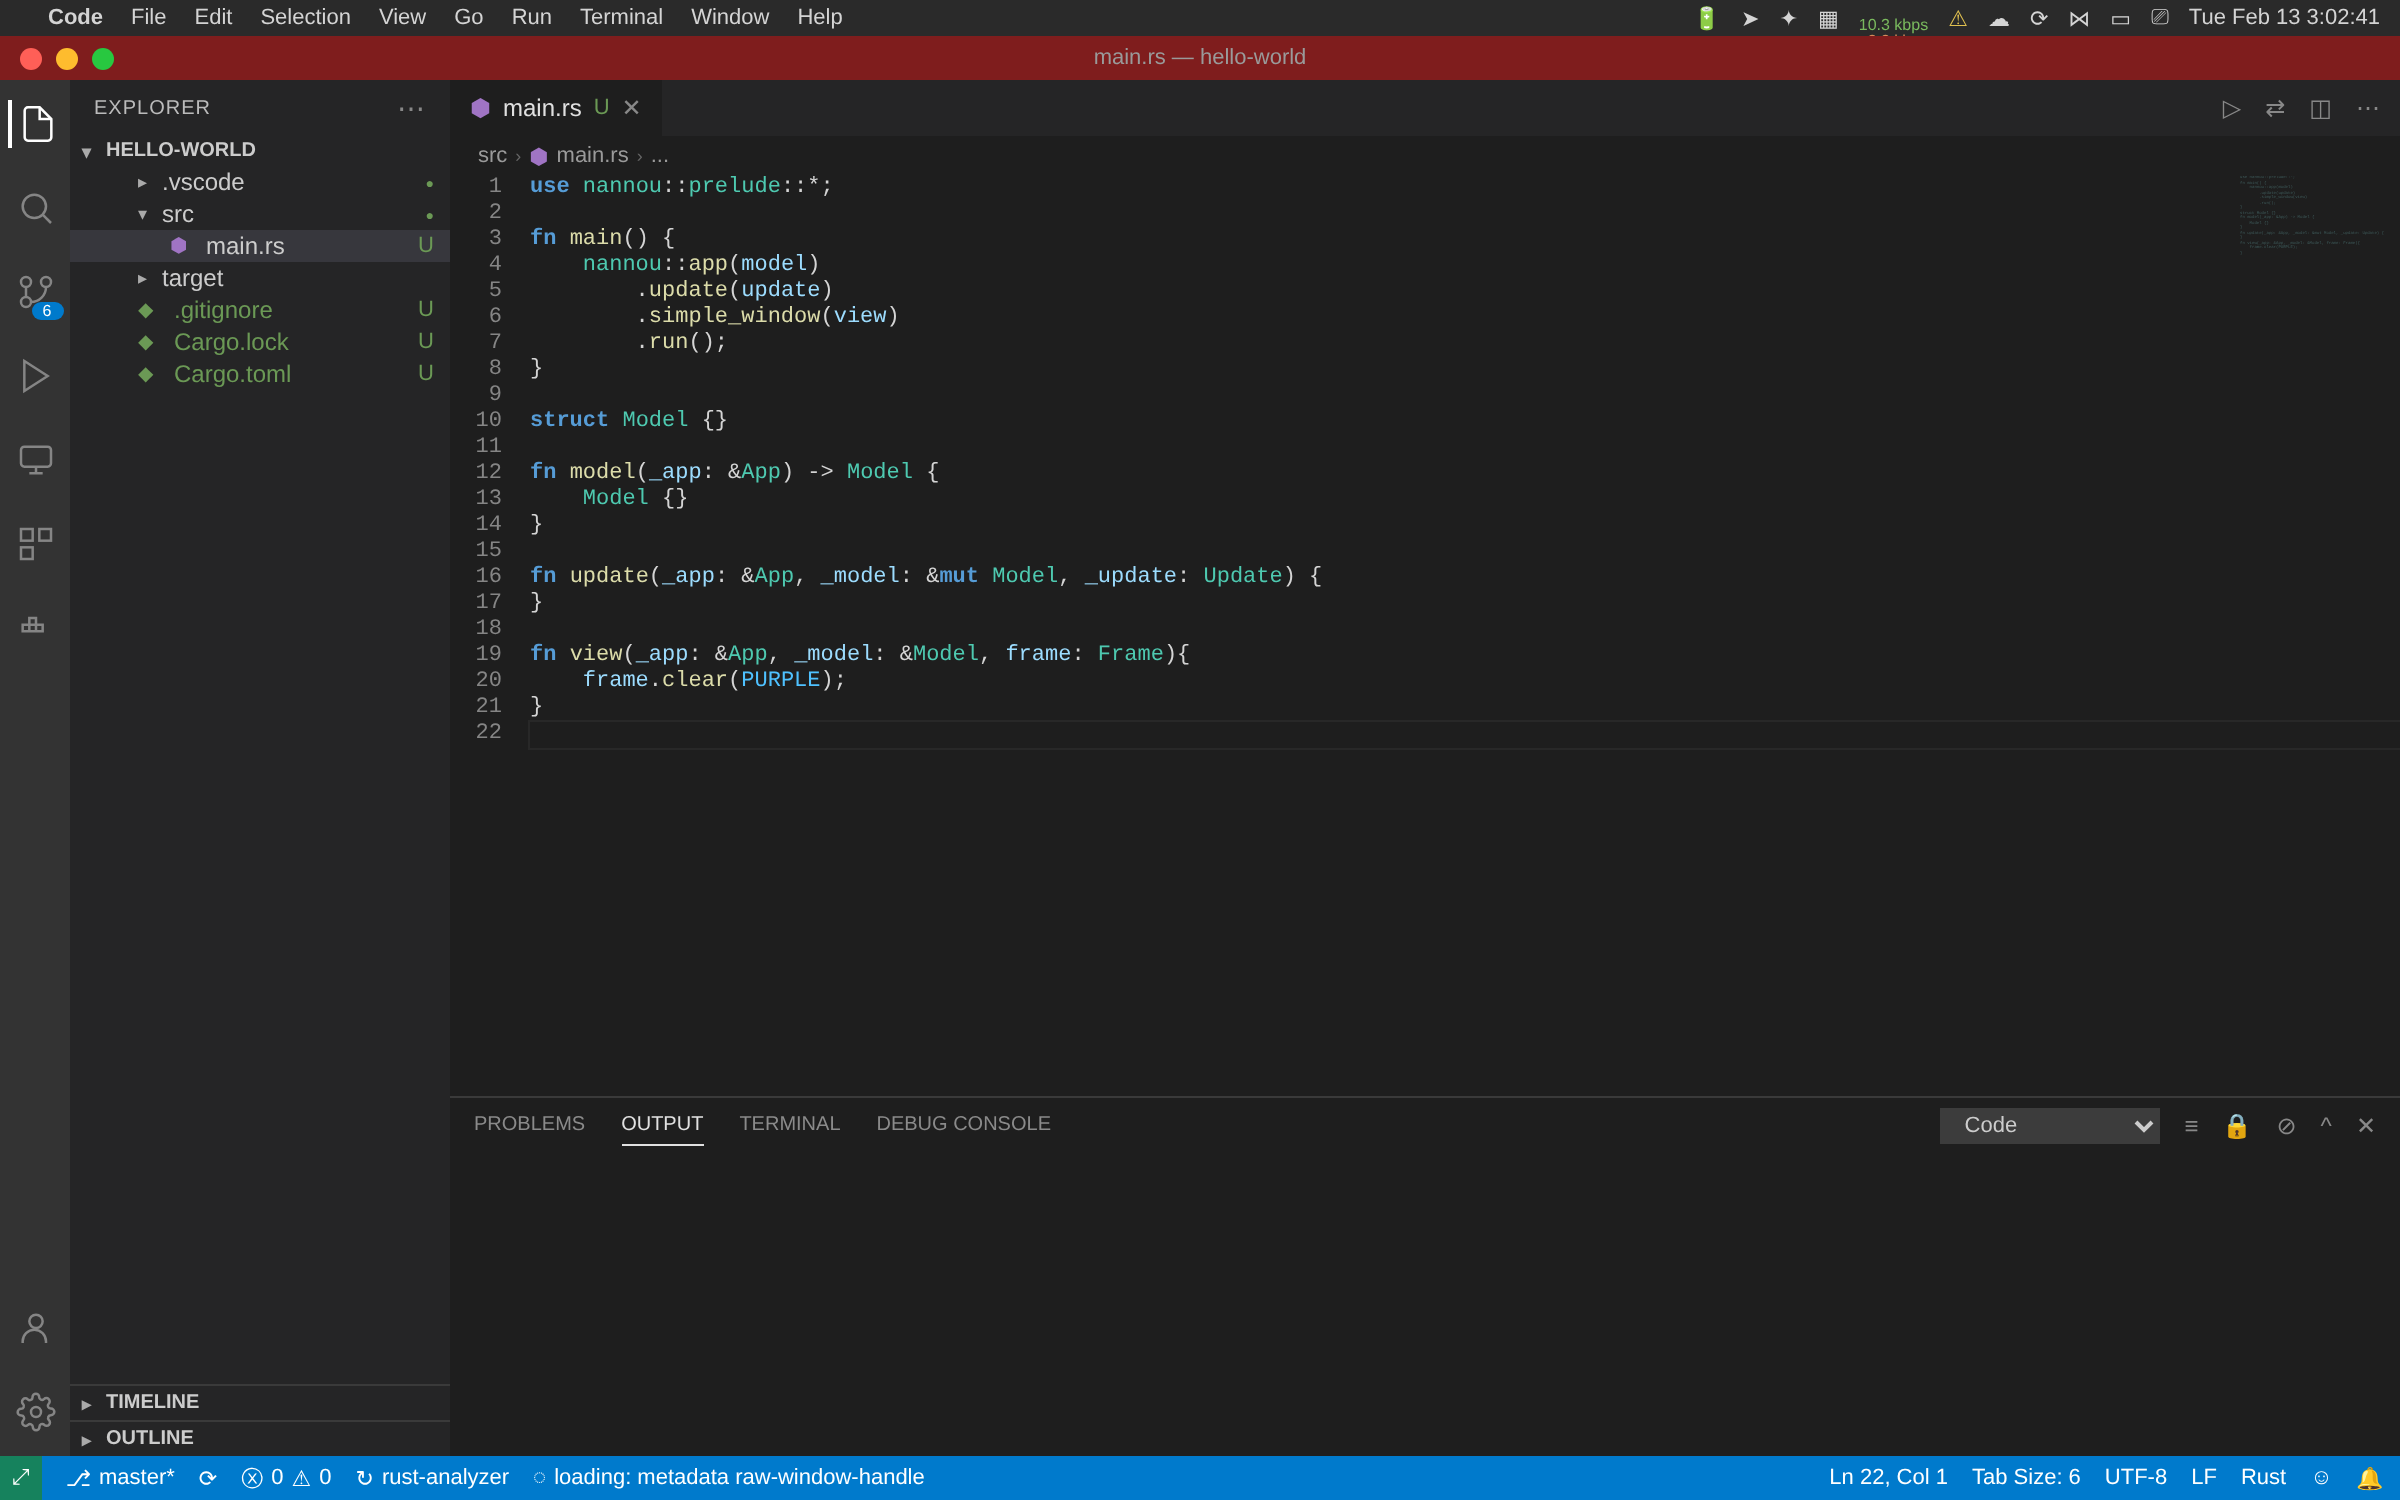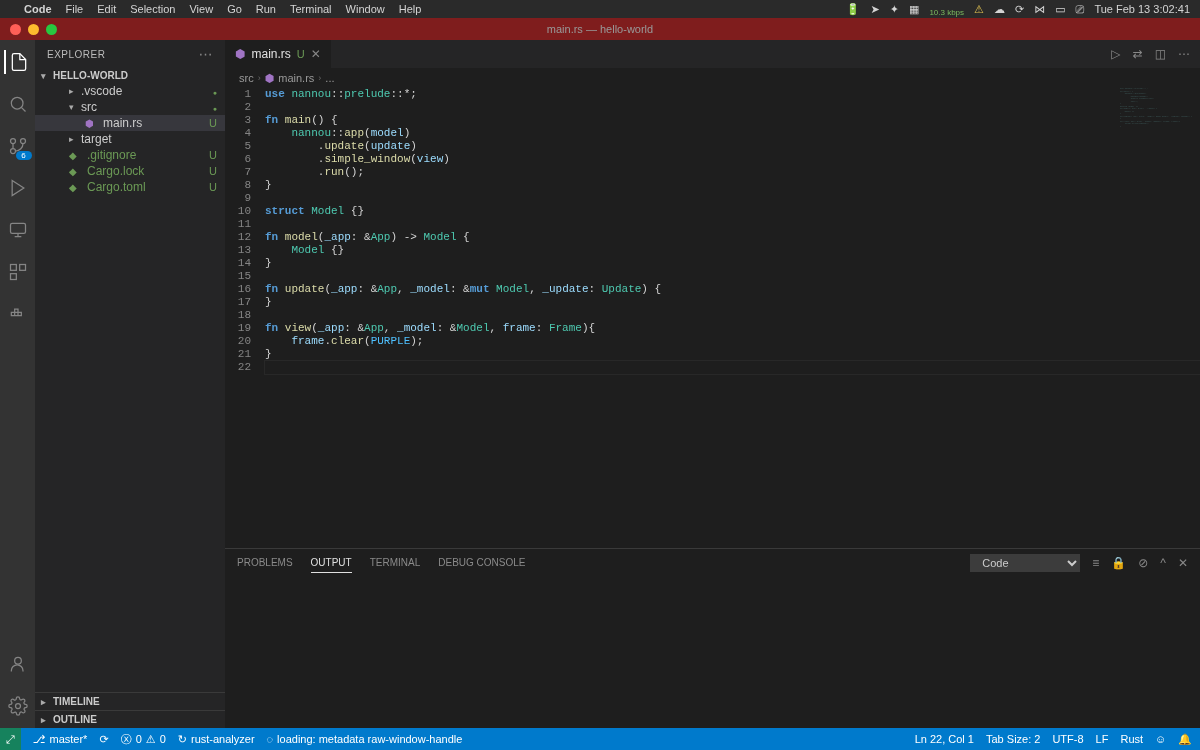--- a/index.html
+++ b/index.html
@@ -559,20 +559,20 @@
       <span>↻</span>
       <span>rust-analyzer</span>
     </span>
     <span class="status-item">
       <span>◌</span>
       <span>loading: metadata raw-window-handle</span>
     </span>
   </div>
   <div class="status-right">
     <span class="status-item">Ln 22, Col 1</span>
-    <span class="status-item">Tab Size: 2</span>
+    <span class="status-item">Tab Size: 6</span>
     <span class="status-item">UTF-8</span>
     <span class="status-item">LF</span>
     <span class="status-item">Rust</span>
     <span class="status-item">☺</span>
     <span class="status-item">🔔</span>
   </div>
 </div>
 
 </body></html>

